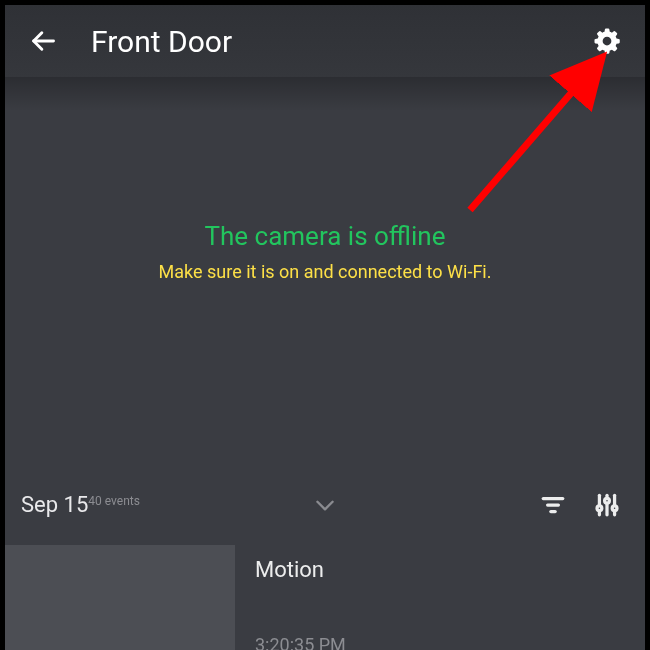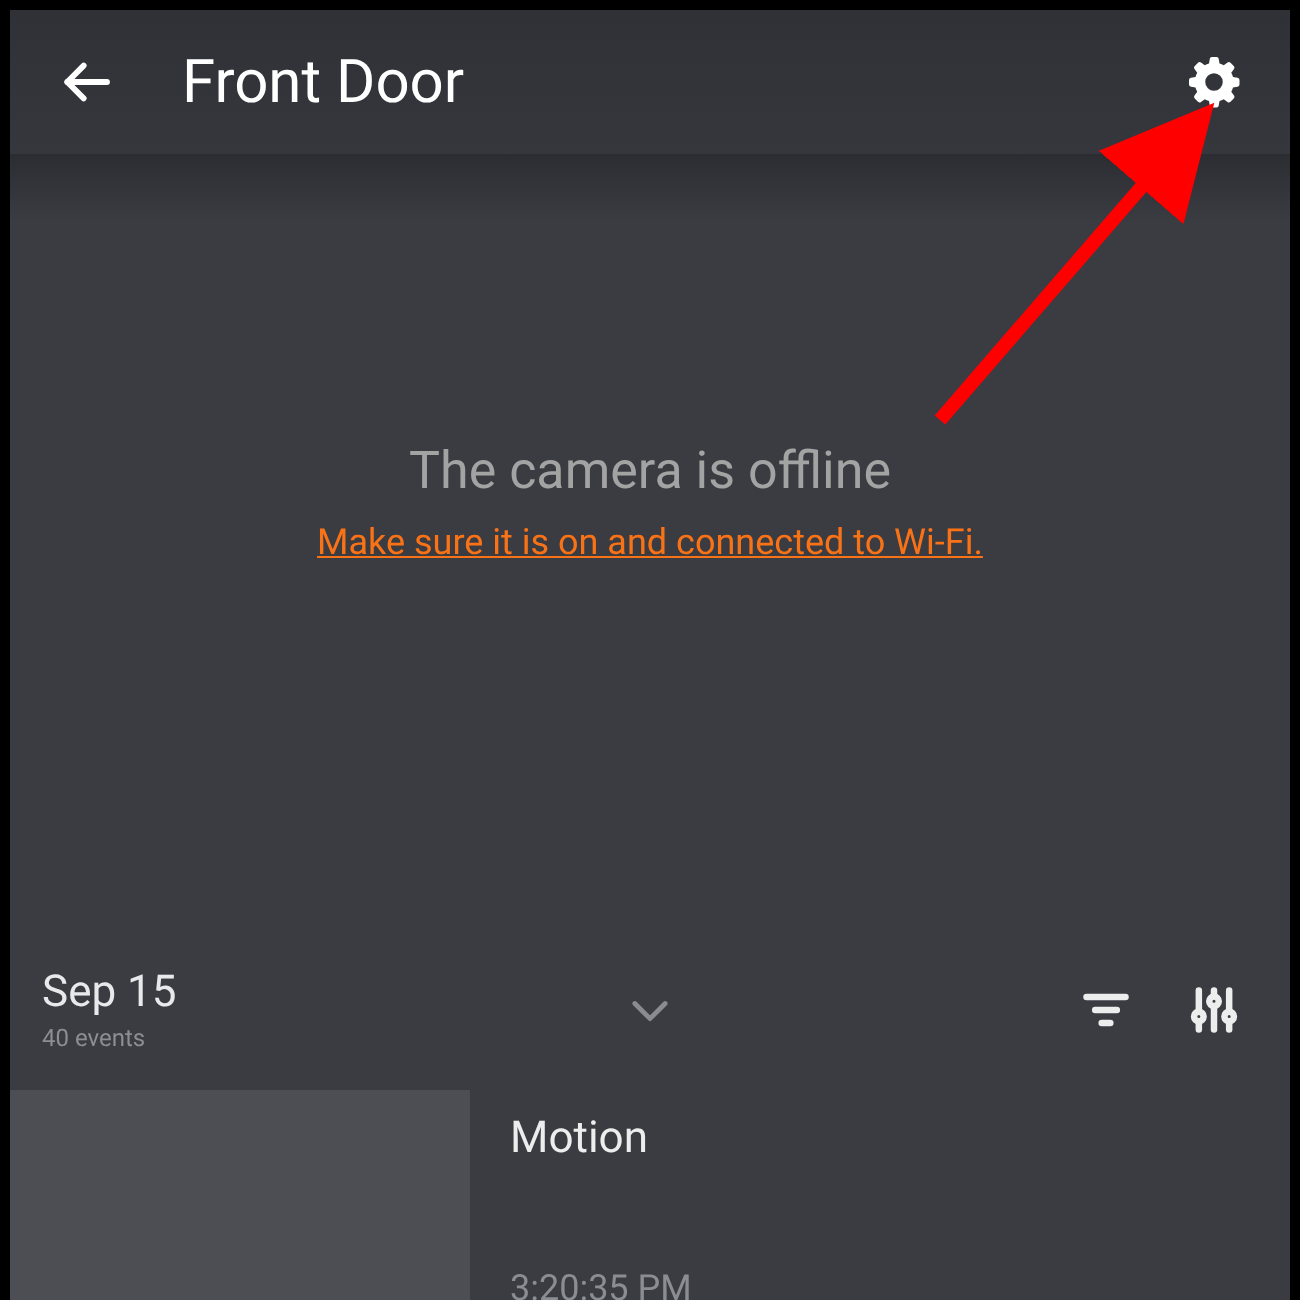--- a/index.html
+++ b/index.html
@@ -48,43 +48,42 @@
     height:34px;
     background:linear-gradient(rgba(0,0,0,0.25),rgba(0,0,0,0));
   }
 
   
   .offline-wrap{
     text-align:center;
     margin-top:110px;
   }
   .offline-title{
-    color:#a3a3a3;
+    color:#22c55e;
     font-size:26px;
     font-weight:400;
   }
   .offline-sub{
-    color:#f97316;
+    color:#fde047;
     font-size:18px;
     margin-top:10px;
-    text-decoration:underline;
   }
 
   
   .events-bar{
     position:absolute;
     left:0;right:0;
     top:470px;
     height:60px;
     display:flex;
     align-items:center;
     padding:0 18px 0 16px;
   }
   .date-block{
-    display:flex;flex-direction:column;
+    display:flex;flex-direction:row;
     line-height:1.2;
   }
   .date-label{color:#e9e9eb;font-size:22px;}
   .events-count{color:#8c8d92;font-size:12px;margin-top:2px;}
   .chevron-drop{
     position:absolute;
     left:50%;top:50%;
     transform:translate(-50%,-50%);
     width:30px;height:30px;
     display:flex;align-items:center;justify-content:center;

